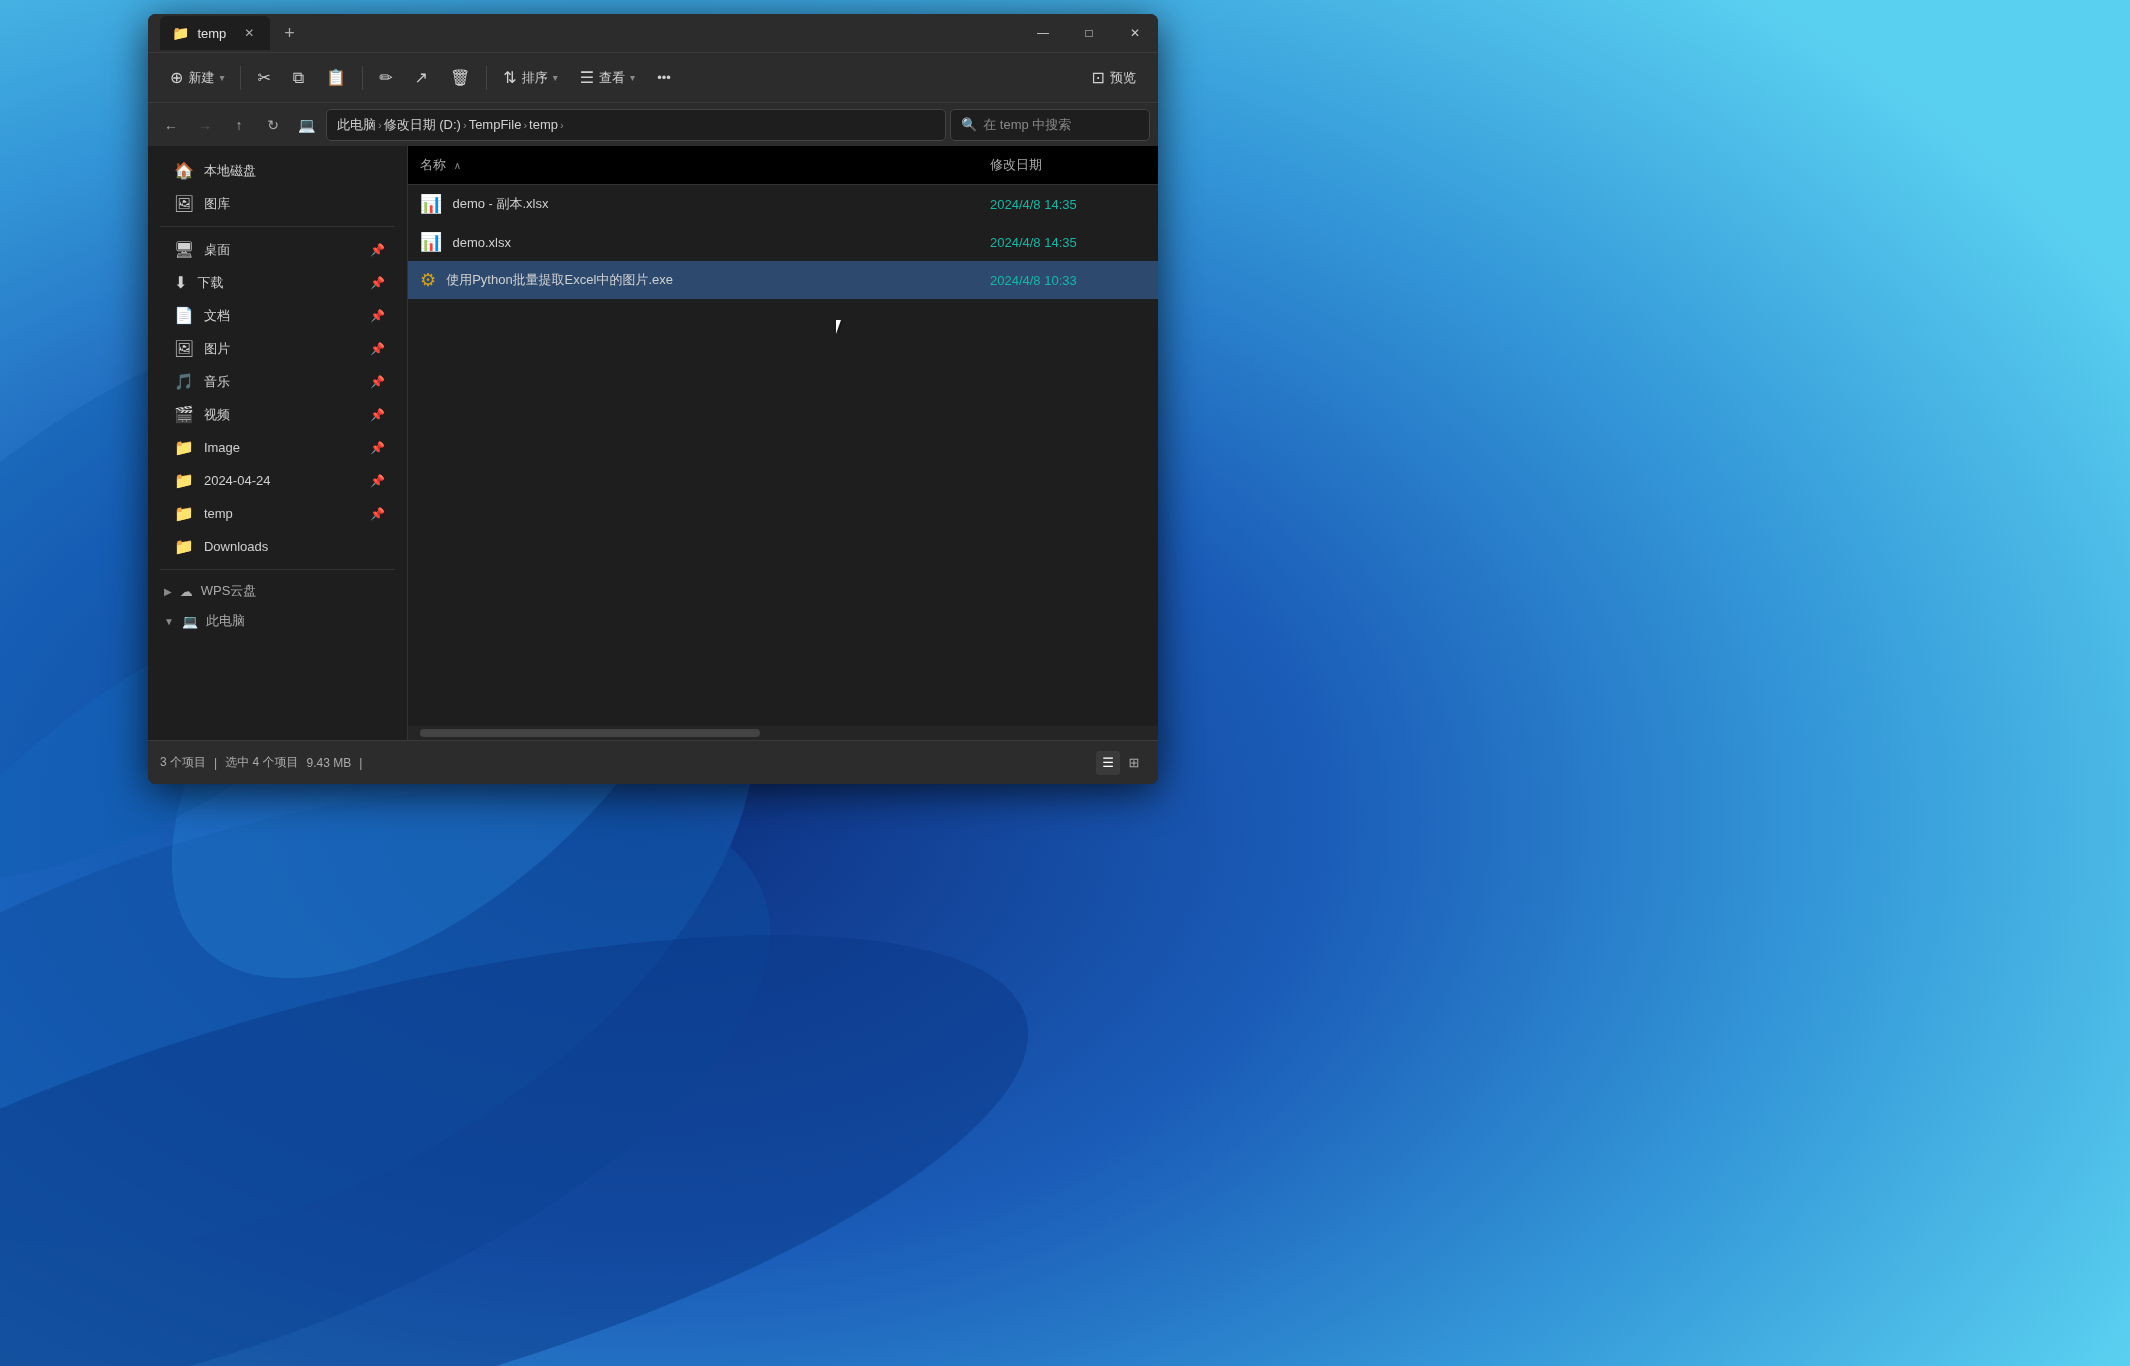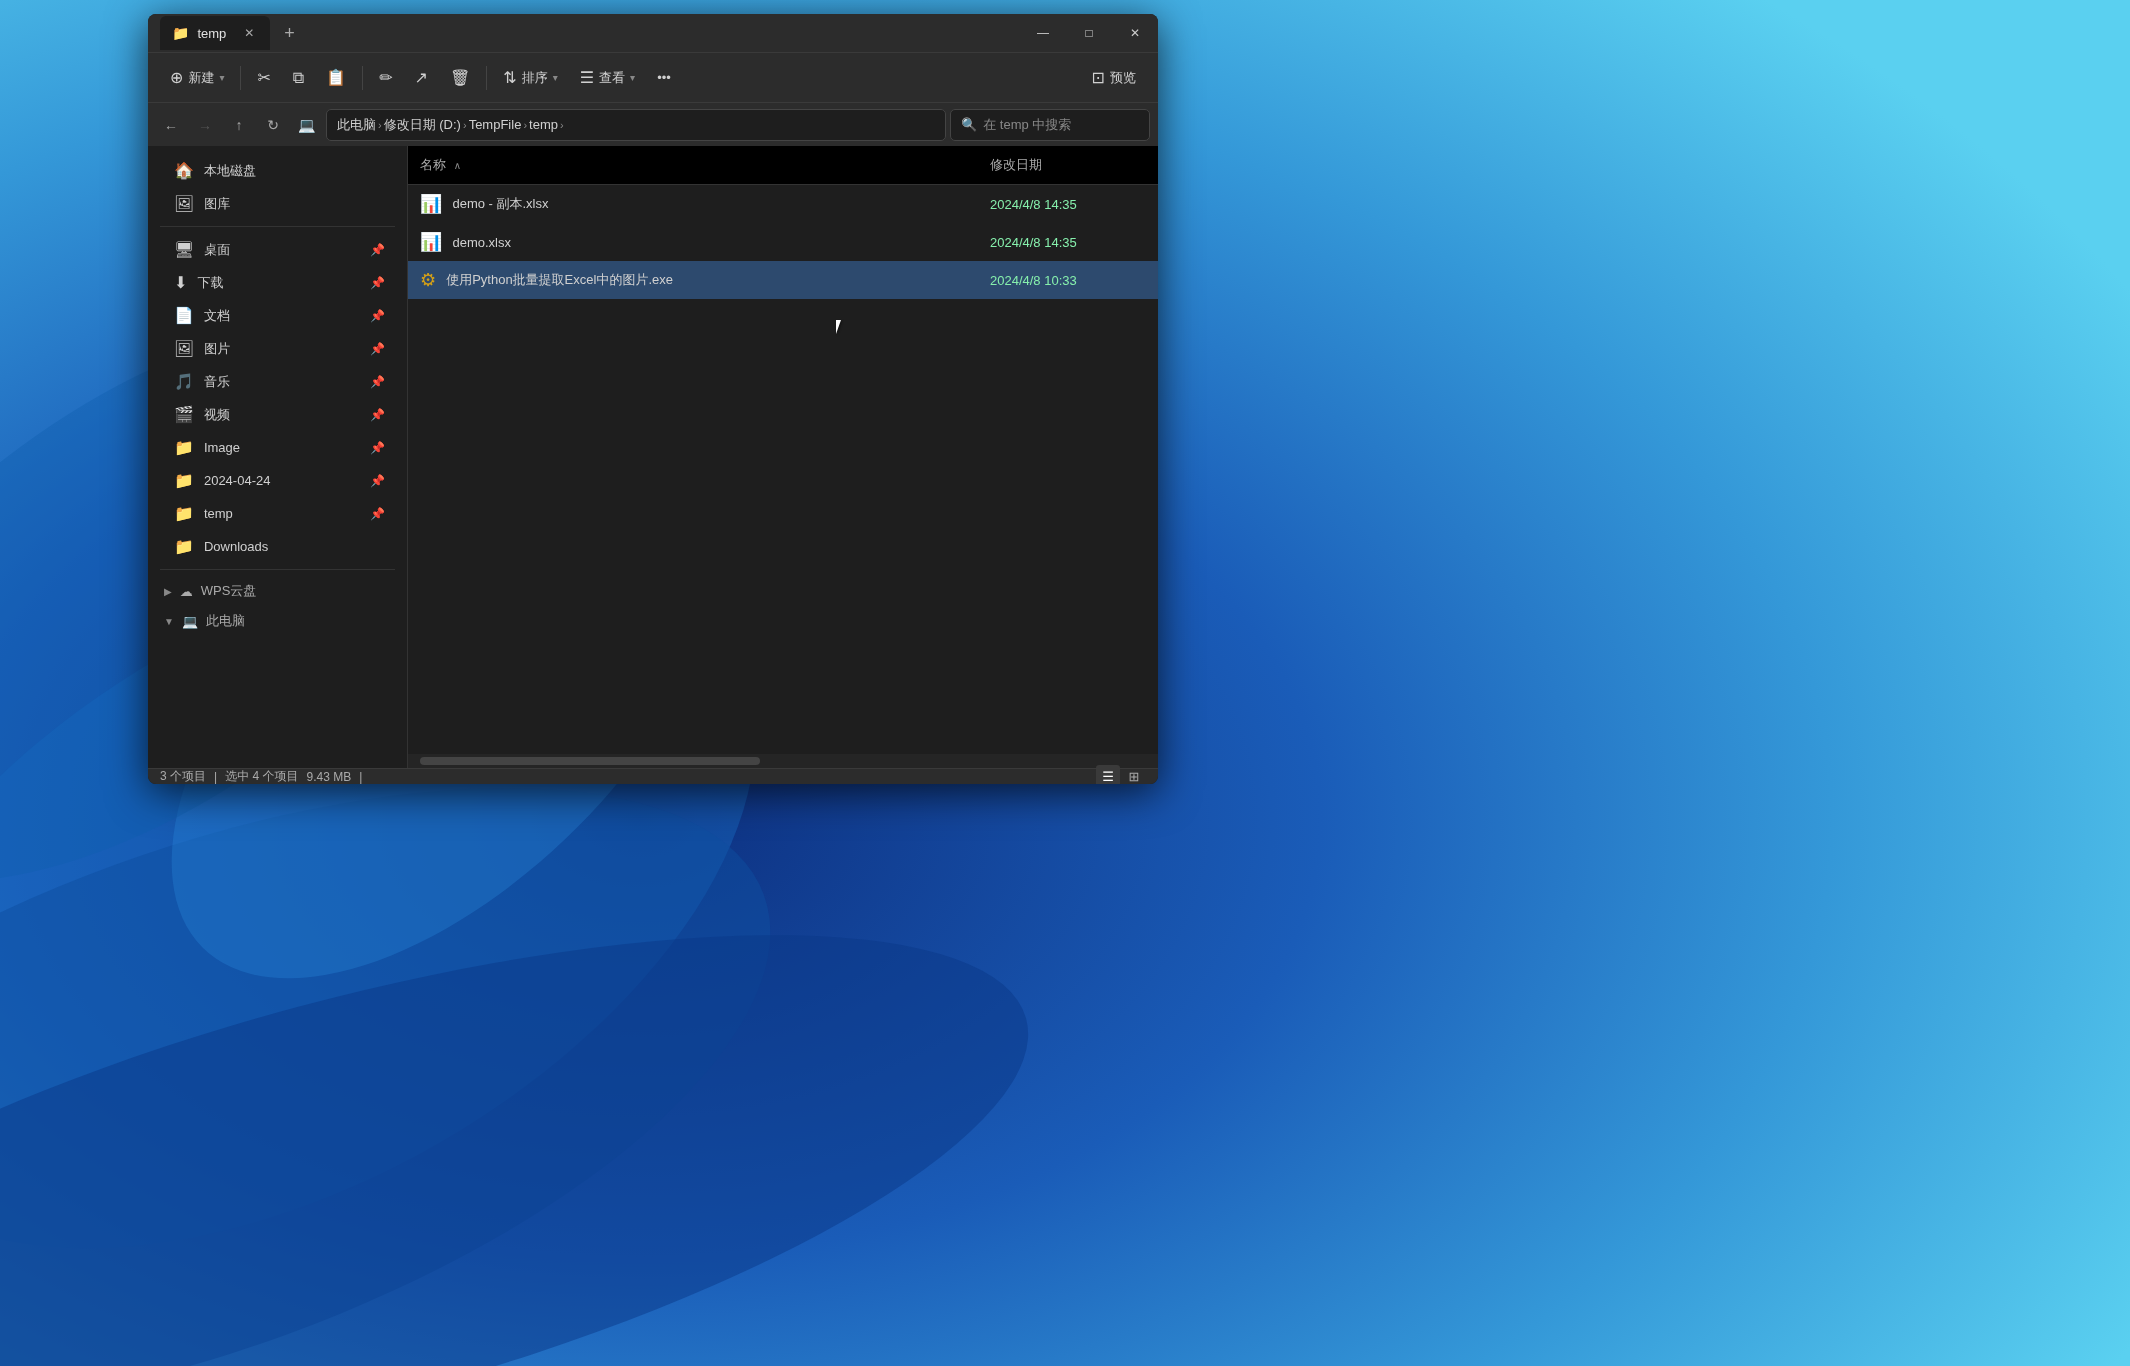--- a/index.html
+++ b/index.html
@@ -292,21 +292,21 @@
 
     .file-cell {
       display: flex;
       align-items: center;
       gap: 10px;
       padding: 0 12px;
       font-size: 13px;
       color: #d0d0d0;
     }
     .file-cell.name { flex: 1; }
-    .file-cell.date { width: 180px; color: #86efac; }
+    .file-cell.date { width: 180px; color: #14b8a6; }
     .file-icon { font-size: 18px; flex-shrink: 0; }
 
     
     .h-scrollbar {
       height: 14px;
       background: #252525;
       display: flex;
       align-items: center;
       padding: 0 2px;
       flex-shrink: 0;
@@ -315,21 +315,21 @@
       height: 8px;
       width: 340px;
       background: #444;
       border-radius: 4px;
       margin-left: 10px;
     }
 
     
     .status-bar {
       background: #2c2c2c;
-      height: 16px;
+      height: 44px;
       display: flex;
       align-items: center;
       padding: 0 12px;
       gap: 8px;
       color: #aaa;
       font-size: 12px;
       flex-shrink: 0;
       border-top: 1px solid #3a3a3a;
     }
     .view-btns {

